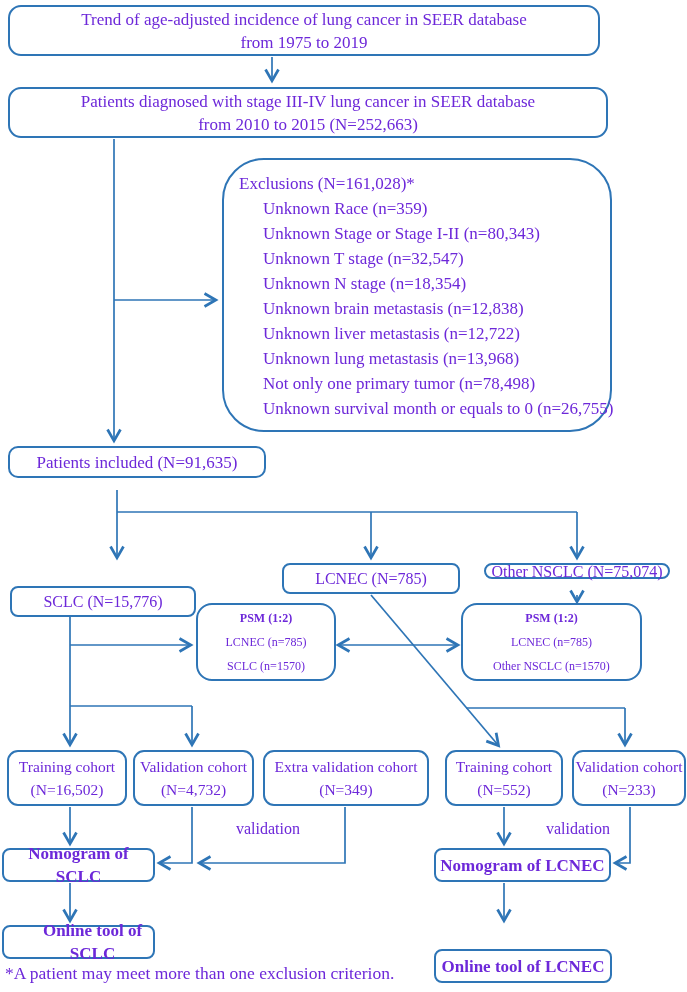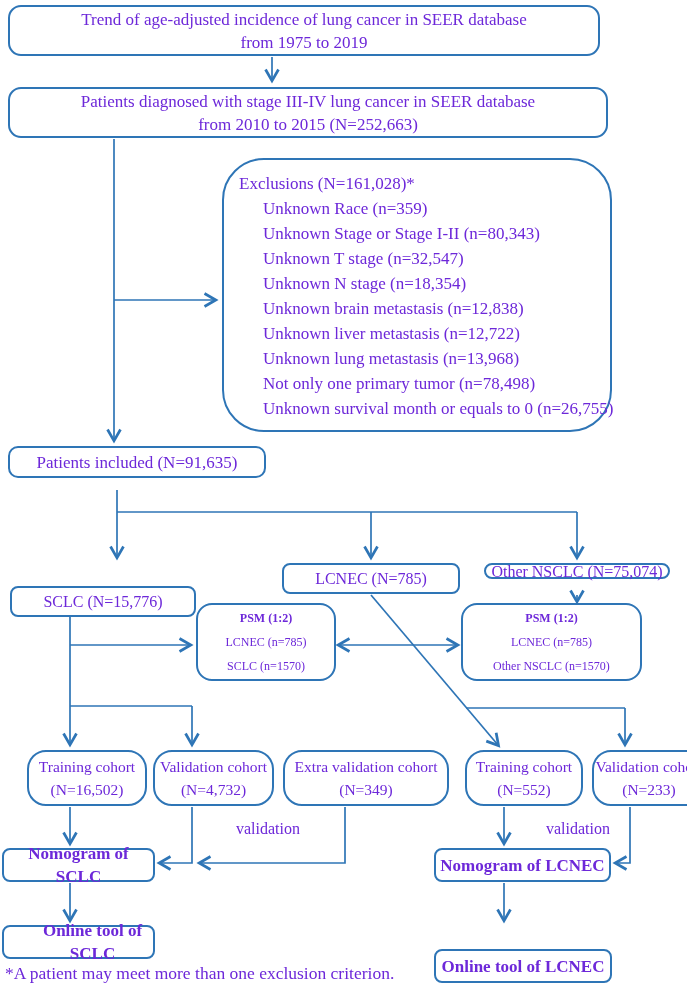--- a/index.html
+++ b/index.html
@@ -11,21 +11,21 @@
   #connectors{position:absolute;left:0;top:0;width:687px;height:992px;}
   .box{
     position:absolute;box-sizing:border-box;background:#ffffff;
     border:2px solid #2e75b6;border-radius:10px;
     display:flex;flex-direction:column;justify-content:center;align-items:center;
     text-align:center;line-height:23px;font-size:17px;
   }
   .box-lg{border-radius:13px;}
   .box-sm{font-size:16px;border-radius:8px;}
   .box-psm{border-radius:16px;font-size:12px;line-height:24px;}
-  .box-cohort{font-size:15.5px;line-height:23px;border-radius:19px;margin-left:20px;}
+  .box-cohort{font-size:15.5px;line-height:23px;border-radius:11px;}
   .box-bold{font-weight:bold;font-size:17px;border-radius:8px;}
   .psm-title{font-weight:bold;}
   .excl{
     position:absolute;box-sizing:border-box;background:#ffffff;
     border:2px solid #2e75b6;border-radius:42px;
     font-size:17px;line-height:25px;text-align:left;
     padding:11px 10px 8px 15px;
   }
   .excl-item{padding-left:24px;white-space:nowrap;}
   .flabel{position:absolute;font-size:16px;}

